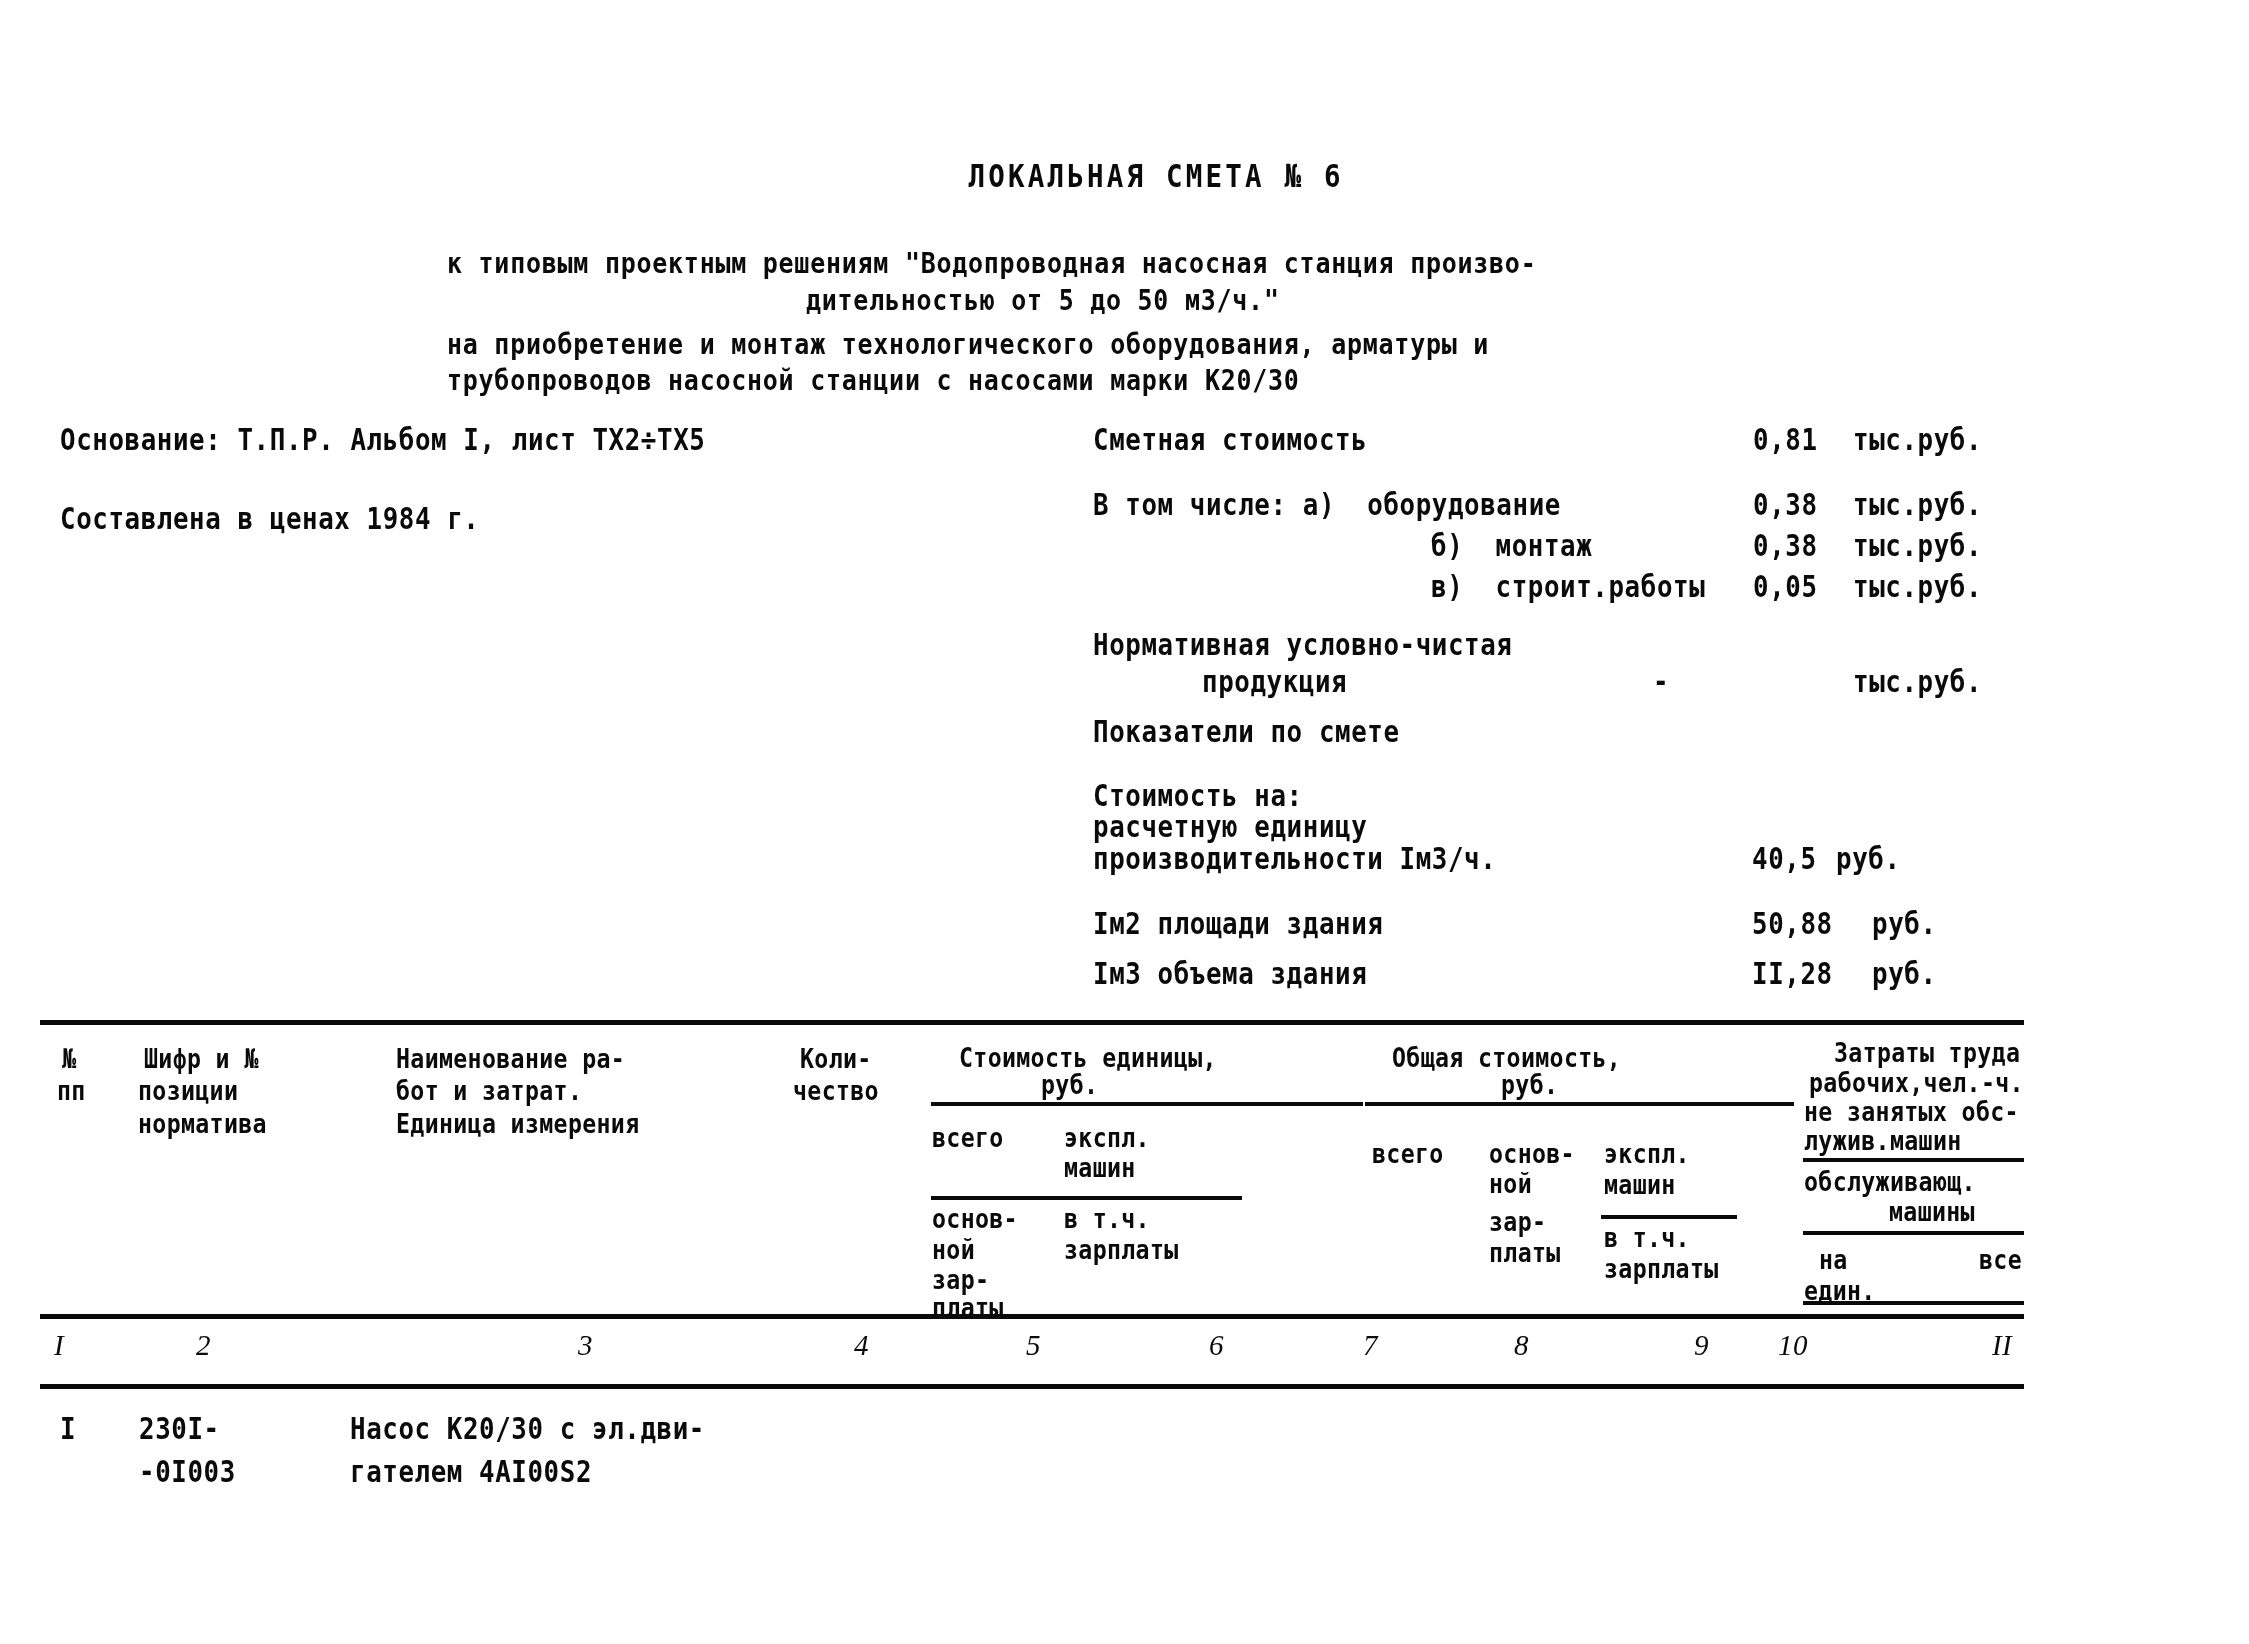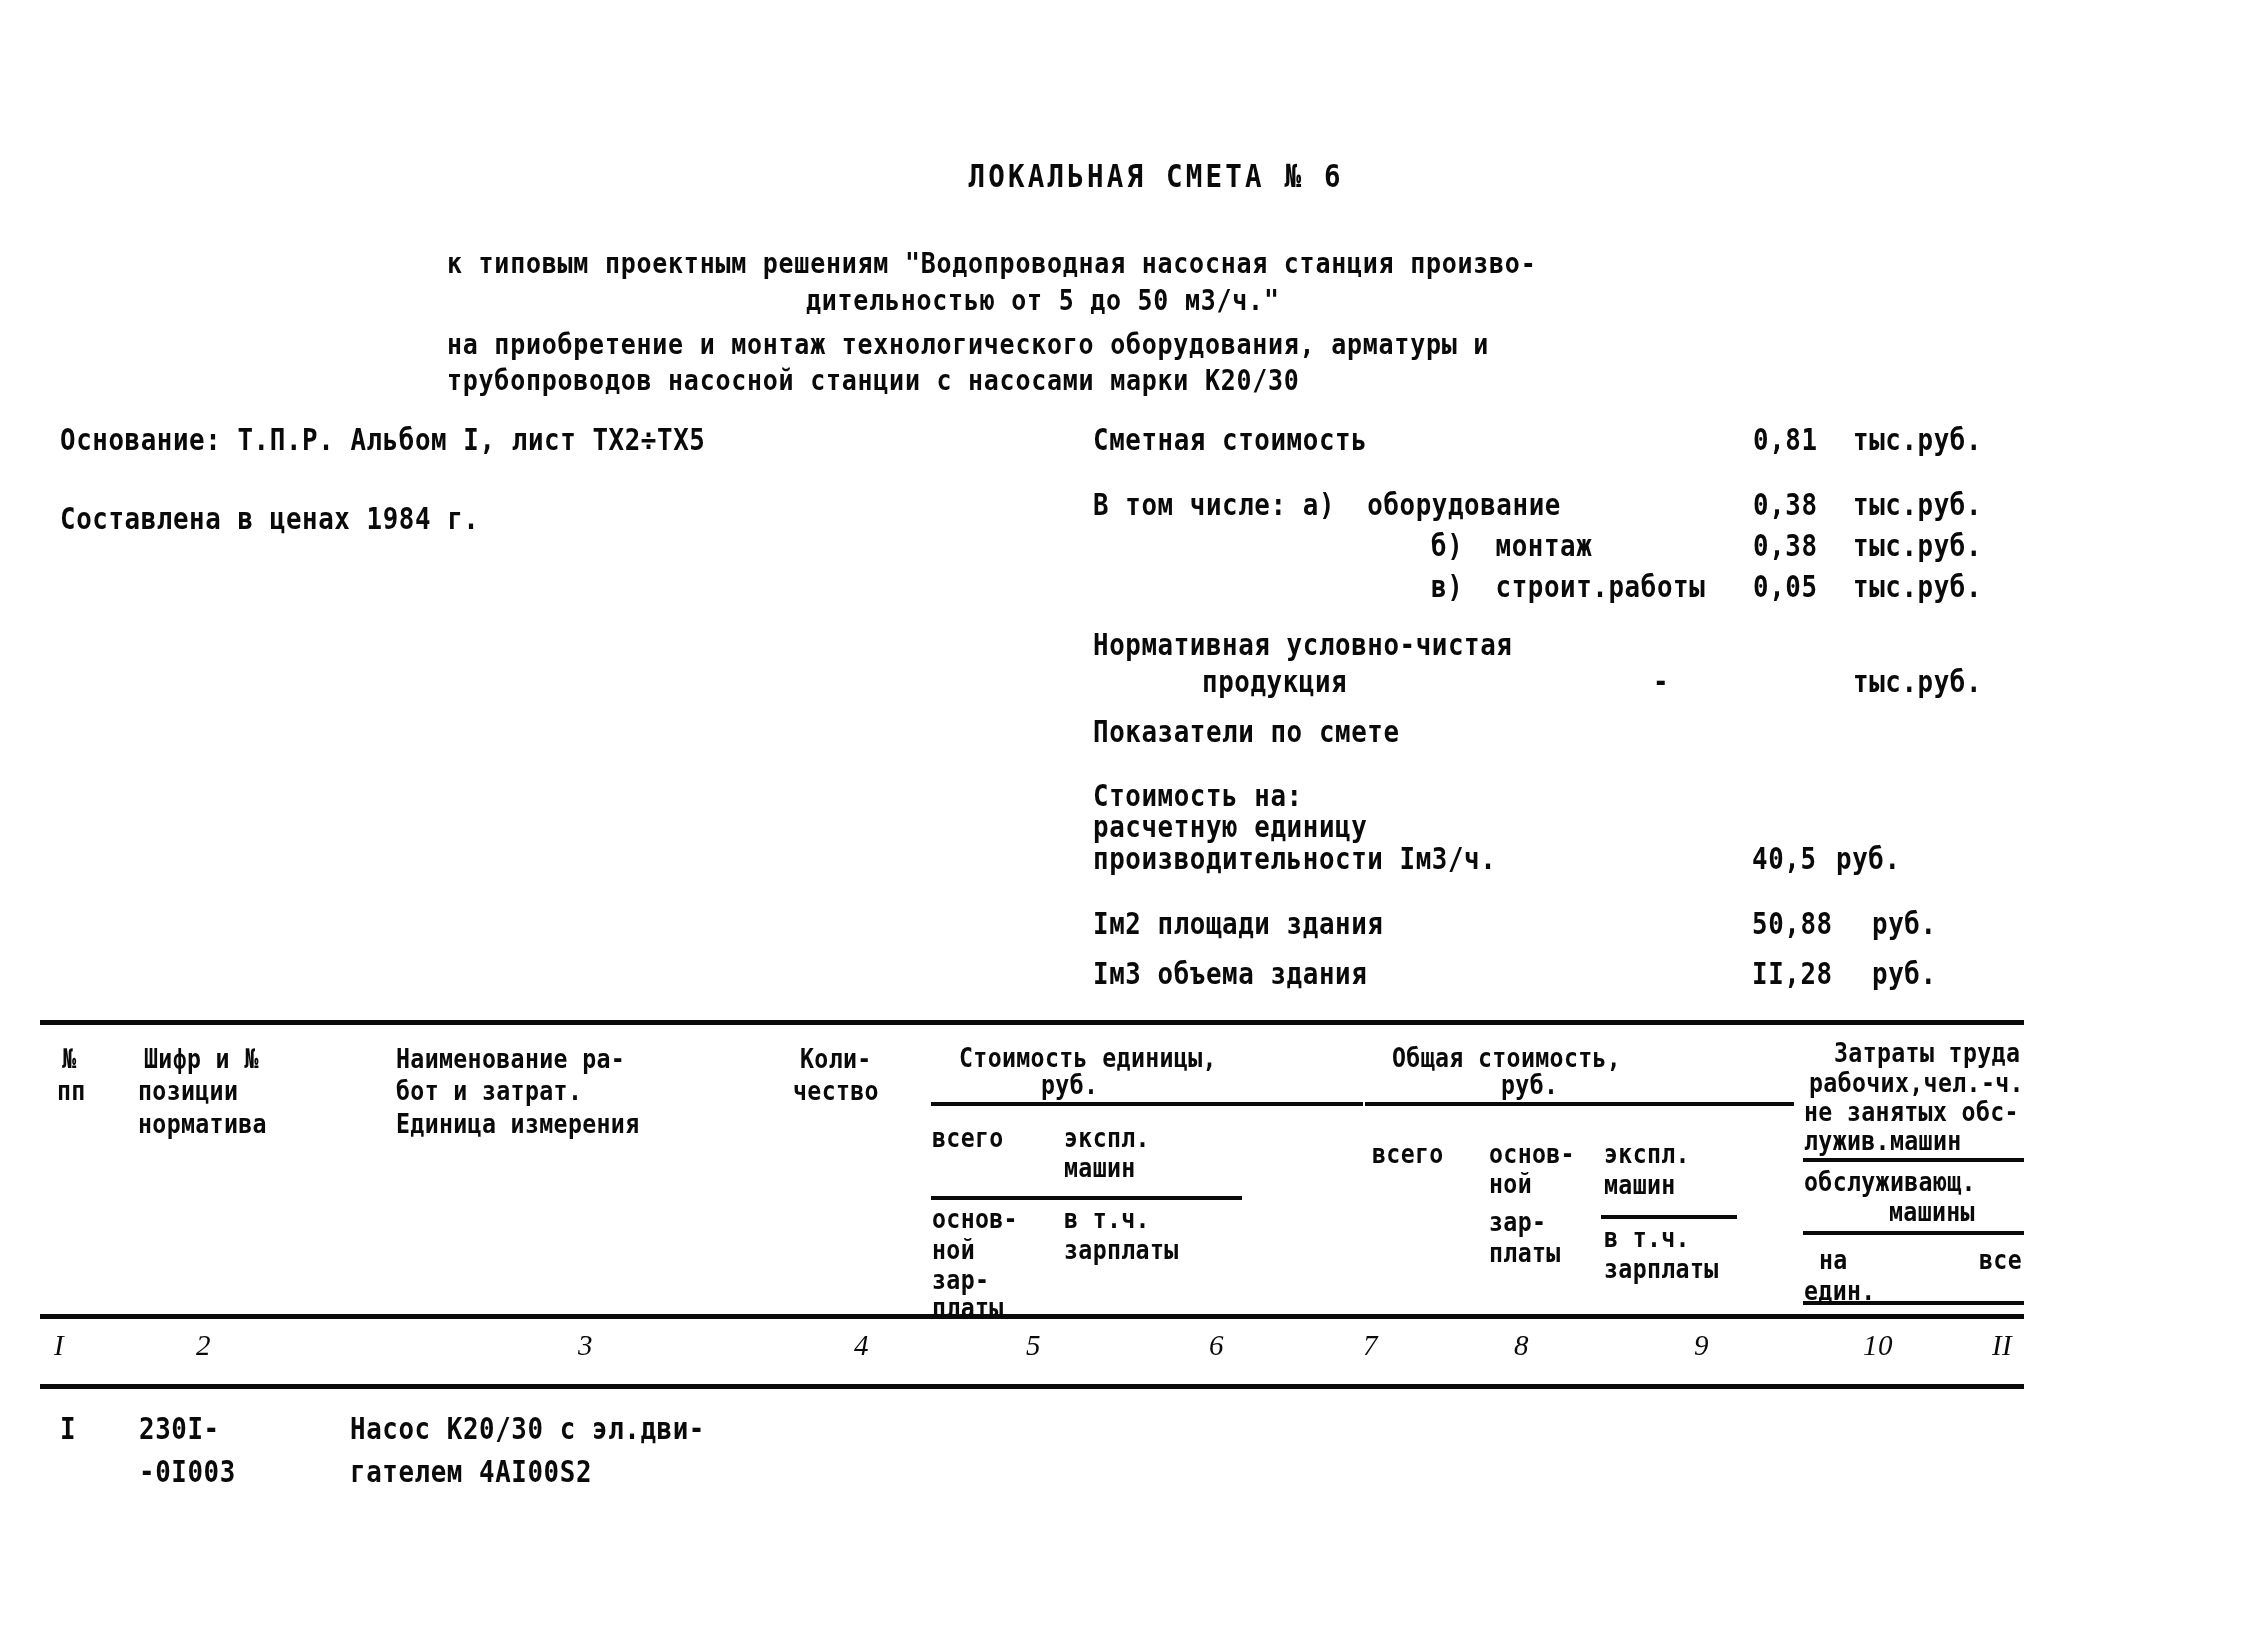--- a/index.html
+++ b/index.html
@@ -223,21 +223,21 @@
 
   <div class="tx colnum" style="left:54px;   top:1331px;">I</div>
   <div class="tx colnum" style="left:196px;  top:1331px;">2</div>
   <div class="tx colnum" style="left:578px;  top:1331px;">3</div>
   <div class="tx colnum" style="left:854px; top:1331px;">4</div>
   <div class="tx colnum" style="left:1026px; top:1331px;">5</div>
   <div class="tx colnum" style="left:1209px; top:1331px;">6</div>
   <div class="tx colnum" style="left:1363px; top:1331px;">7</div>
   <div class="tx colnum" style="left:1514px; top:1331px;">8</div>
   <div class="tx colnum" style="left:1694px; top:1331px;">9</div>
-  <div class="tx colnum" style="left:1863px; top:1331px;">10</div>
+  <div class="tx colnum" style="left:1778px; top:1331px;">10</div>
   <div class="tx colnum" style="left:1992px; top:1331px;">II</div>
 
   <div class="tx lbl cond" style="left:60px; top:1414px;">I</div>
   <div class="tx lbl cond" style="left:139px; top:1414px;">230I-</div>
   <div class="tx lbl cond" style="left:139px; top:1457px;">-0I003</div>
   <div class="tx lbl cond" style="left:350px; top:1414px;">Насос К20/30 с эл.дви-</div>
   <div class="tx lbl cond" style="left:350px; top:1457px;">гателем 4АI00S2</div>
 
   <div class="vert vert-typed" style="left:2180px; top:152px; transform: rotate(90deg);">ТПР</div>
   <div class="vert vert-hand" style="left:2183px; top:227px; transform: rotate(90deg);">901-2-053.87</div>

